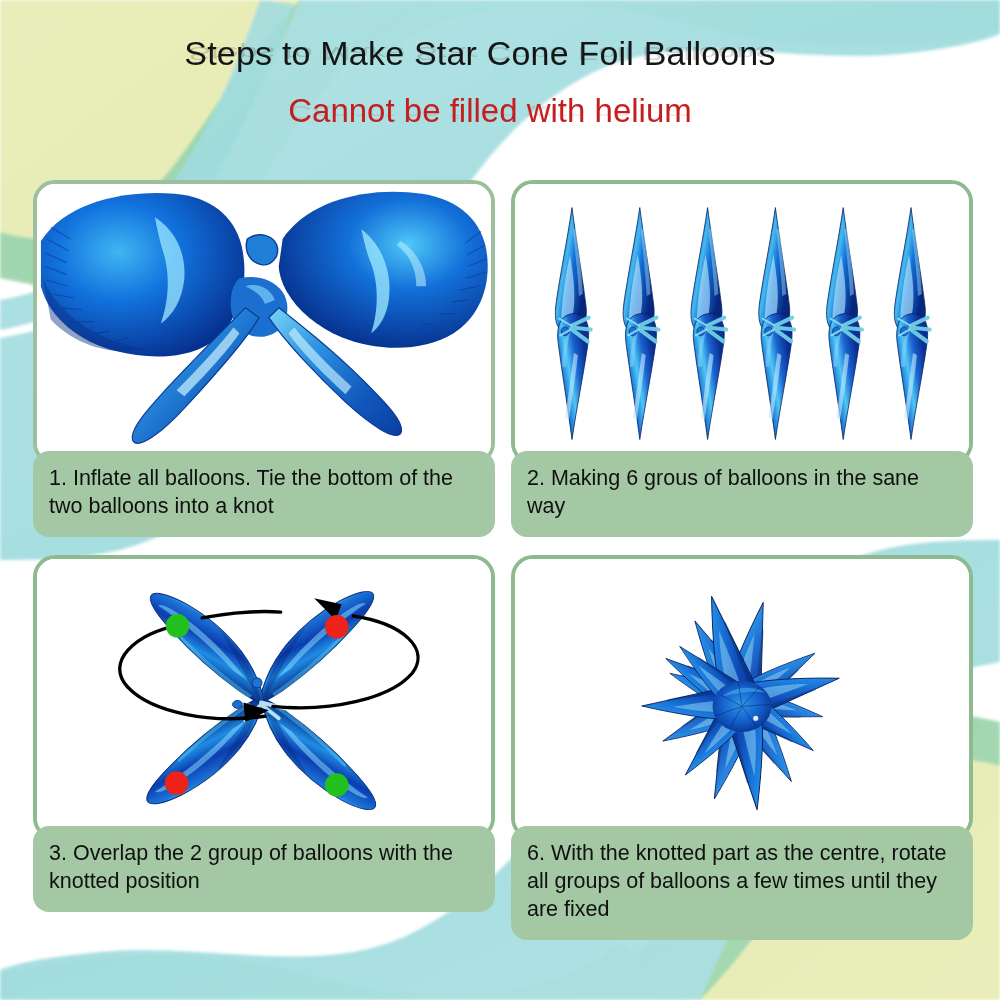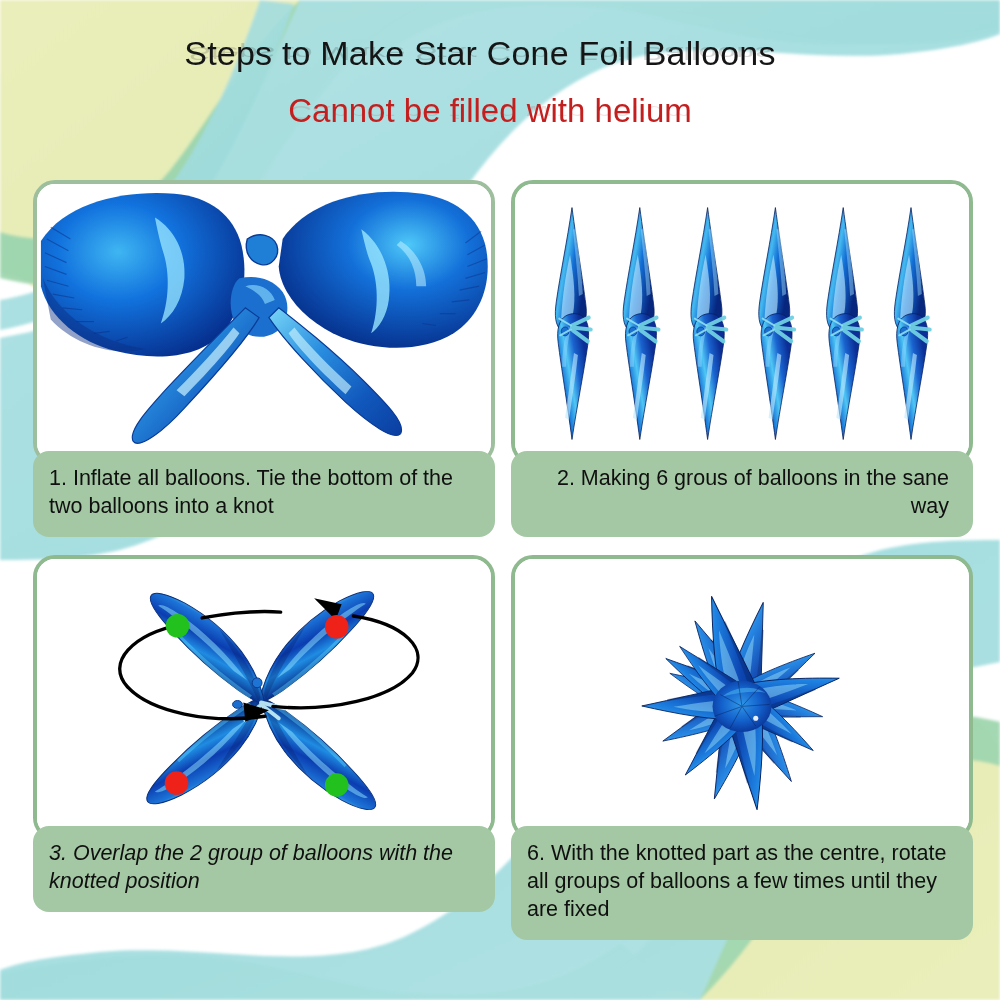--- a/index.html
+++ b/index.html
@@ -35,36 +35,36 @@
     position:absolute;left:0;top:122px;width:980px;text-align:center;
     font-size:33px;font-weight:400;color:#c41f1f;white-space:nowrap;
     transform:scaleY(-0.55);transform-origin:top center;
     opacity:.14;filter:blur(.6px);
   }
 
   
   .grid{position:absolute;left:33px;top:180px;width:940px;height:740px;}
   .step{position:absolute;width:462px;}
   .step-0{left:0;top:0;}
-  .step-1{left:478px;top:0;text-align:right;}
-  .step-2{left:0;top:375px;font-style:italic;}
+  .step-1{left:478px;top:0;}
+  .step-2{left:0;top:375px;}
   .step-3{left:478px;top:375px;}
 
   .photo-frame{
     position:relative;width:462px;height:285px;
     border:4px solid #8fba8f;border-radius:22px;
     background:#ffffff;box-sizing:border-box;overflow:hidden;
   }
   .photo-frame.bleed{border-color:#9dbf9d;}
   .photo-inner{position:absolute;inset:0;}
 
   .caption{
     margin-top:-14px;
     background:#a4c8a4;border-radius:16px;
-    padding:14px 24px 16px 16px;
+    padding:14px 16px 16px 16px;
     font-size:21.5px;line-height:1.3;color:#101010;
     min-height:56px;box-sizing:border-box;
     position:relative;z-index:1;
   }
   .caption.tall{min-height:84px;}
 
   svg{display:block;}
 </style>
 </head>
 <body>

